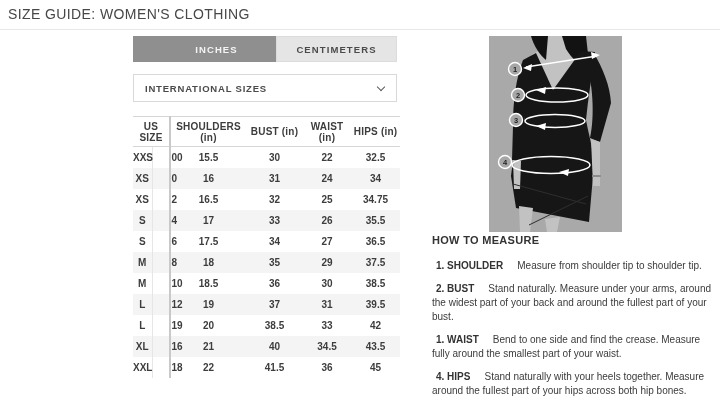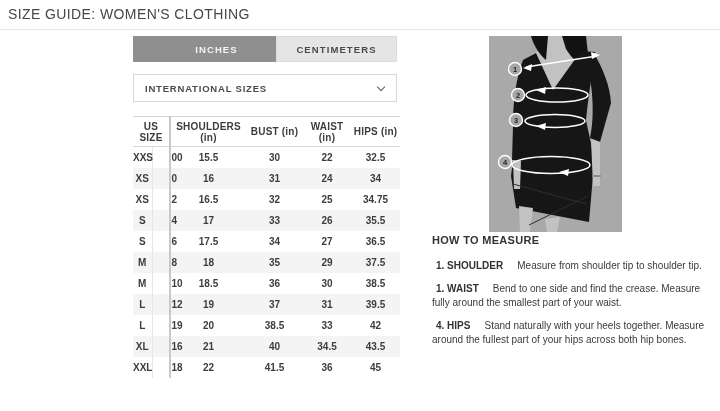--- a/index.html
+++ b/index.html
@@ -244,17 +244,18 @@
           <circle class="measure-badge" cx="16" cy="126" r="6.5"></circle>
           <text class="badge-num" x="16" y="129">4</text>
         </g>
       </g>
     </svg>
   </div>
 
   <div class="how-to" data-name="how-to-measure-section">
     <h3 data-name="how-to-measure-heading">HOW TO MEASURE</h3>
     <p data-name="measure-step-shoulder"><span class="step-lead" data-name="step-label">1. SHOULDER</span><span data-name="step-text">Measure from shoulder tip to shoulder tip.</span></p>
+    <p data-name="measure-step-bust"><span class="step-lead" data-name="step-label">2. BUST</span><span data-name="step-text">Stand naturally. Measure under your arms, around the widest part of your back and around the fullest part of your bust.</span></p>
     <p data-name="measure-step-waist"><span class="step-lead" data-name="step-label">1. WAIST</span><span data-name="step-text">Bend to one side and find the crease. Measure fully around the smallest part of your waist.</span></p>
     <p data-name="measure-step-hips"><span class="step-lead" data-name="step-label">4. HIPS</span><span data-name="step-text">Stand naturally with your heels together. Measure around the fullest part of your hips across both hip bones.</span></p>
   </div>
 
 </div>
 
 </body></html>

